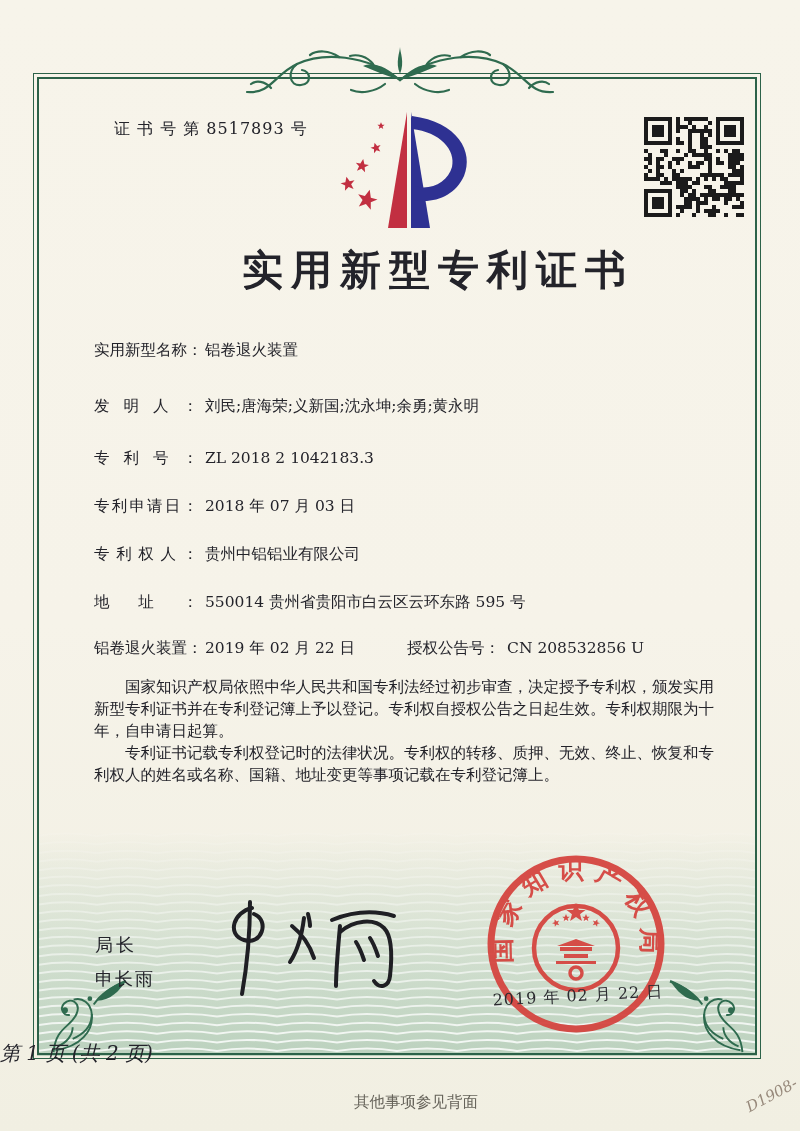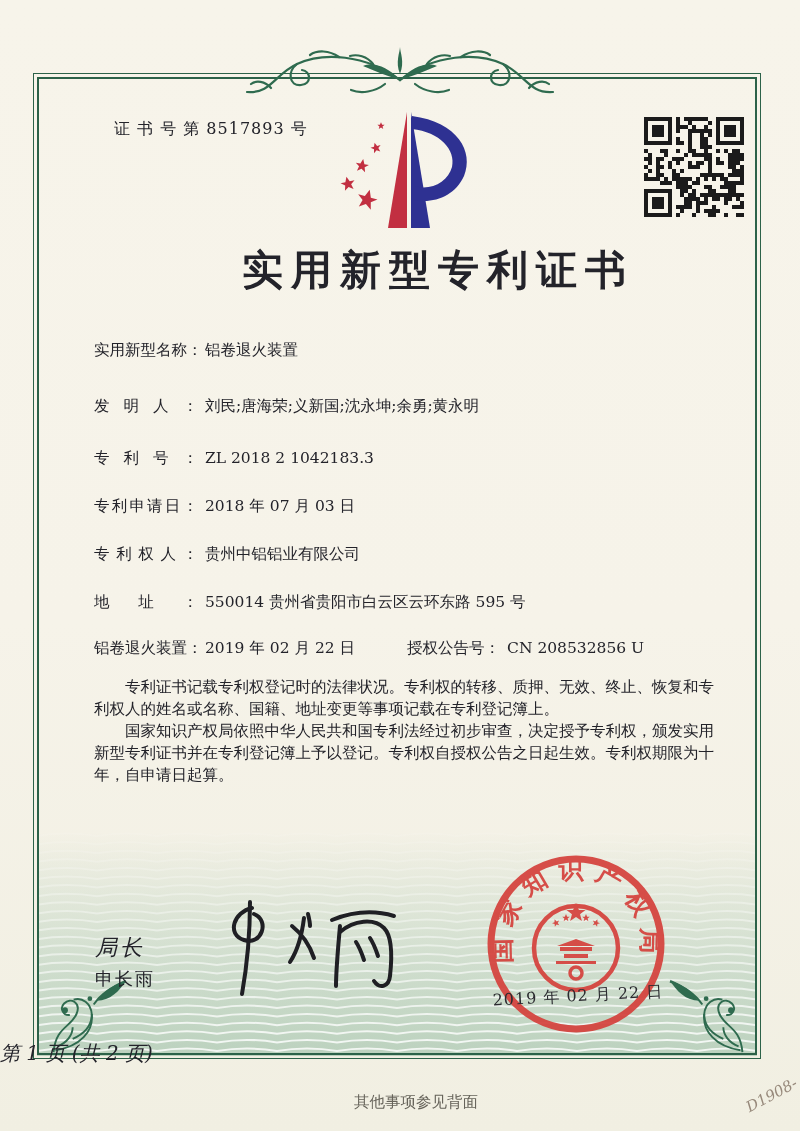--- a/index.html
+++ b/index.html
@@ -25,21 +25,21 @@
   
   .field-row{position:absolute;left:94px;width:640px;font-size:15.5px;line-height:24px;white-space:nowrap;}
   .flabel{display:inline-block;width:104px;text-align:justify;text-align-last:justify;vertical-align:top;font-family:Liberation Serif, serif;}
   .flabel2{display:inline-block;margin-left:52px;}
   .fvalue{margin-left:7px;}
   
   .paras{position:absolute;left:94px;top:676px;width:620px;font-size:15.5px;line-height:22px;
          text-align:justify;}
   .paras p{margin:0;text-indent:2em;}
   
-  .signer-title{position:absolute;left:95px;top:933px;font-size:22px;letter-spacing:3px;font-style:italic;}
+  .signer-title{position:absolute;left:95px;top:933px;font-size:18px;letter-spacing:3px;}
   .signer-name{position:absolute;left:95px;top:967px;font-size:18px;letter-spacing:2px;}
   .sig-svg{position:absolute;left:212px;top:896px;}
   
   .seal{position:absolute;left:483px;top:851px;opacity:.93;}
   .seal-date{position:absolute;left:492px;top:986px;width:172px;text-align:center;font-size:16px;
          letter-spacing:1px;color:#2b2b30;transform:rotate(-3deg);white-space:pre;}
   
   .page-no{position:absolute;left:0;width:100%;top:1040px;text-align:left;font-size:20px;white-space:pre;font-style:italic;}
   .back-note{position:absolute;left:16px;width:100%;top:1092px;text-align:center;font-size:15.5px;color:#66635a;}
   .pencil{position:absolute;left:744px;top:1086px;font-size:15px;color:#97897b;
@@ -387,22 +387,22 @@
     <span class="flabel">专利权人：</span><span class="fvalue">贵州中铝铝业有限公司</span>
   </div>
   <div class="field-row" style="top:590px">
     <span class="flabel">地址：</span><span class="fvalue">550014 贵州省贵阳市白云区云环东路 595 号</span>
   </div>
   <div class="field-row" style="top:636px">
     <span class="flabel">铝卷退火装置：</span><span class="fvalue">2019 年 02 月 22 日</span><span class="flabel2">授权公告号：</span><span class="fvalue">CN 208532856 U</span>
   </div>
 
   <div class="paras">
+    <p>国家知识产权局依照中华人民共和国专利法经过初步审查，决定授予专利权，颁发实用新型专利证书并在专利登记簿上予以登记。专利权自授权公告之日起生效。专利权期限为十年，自申请日起算。</p>
     <p>专利证书记载专利权登记时的法律状况。专利权的转移、质押、无效、终止、恢复和专利权人的姓名或名称、国籍、地址变更等事项记载在专利登记簿上。</p>
-    <p>国家知识产权局依照中华人民共和国专利法经过初步审查，决定授予专利权，颁发实用新型专利证书并在专利登记簿上予以登记。专利权自授权公告之日起生效。专利权期限为十年，自申请日起算。</p>
   </div>
 
   <svg class="seal" width="186" height="186" viewBox="0 0 186 186">
     <defs>
         <path id="sealArc" d="M46.3,139.7 A66,66 0 1 1 139.7,139.7"></path>
       </defs>
     <circle cx="93" cy="93" r="85" fill="none" stroke="#d5423d" stroke-width="7"></circle>
     <text font-size="25" font-weight="bold" fill="#d5423d" letter-spacing="10" style="font-family:'DejaVu Serif',serif">
       <textPath href="#sealArc" startOffset="50%" text-anchor="middle">国家知识产权局</textPath>
     </text>

